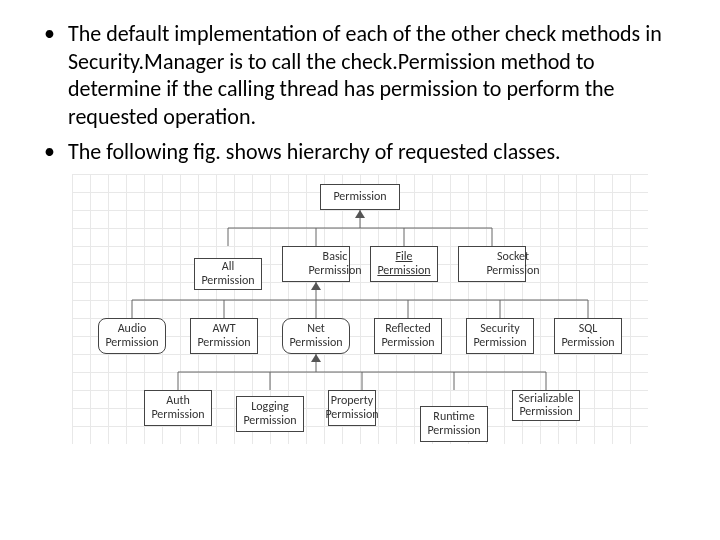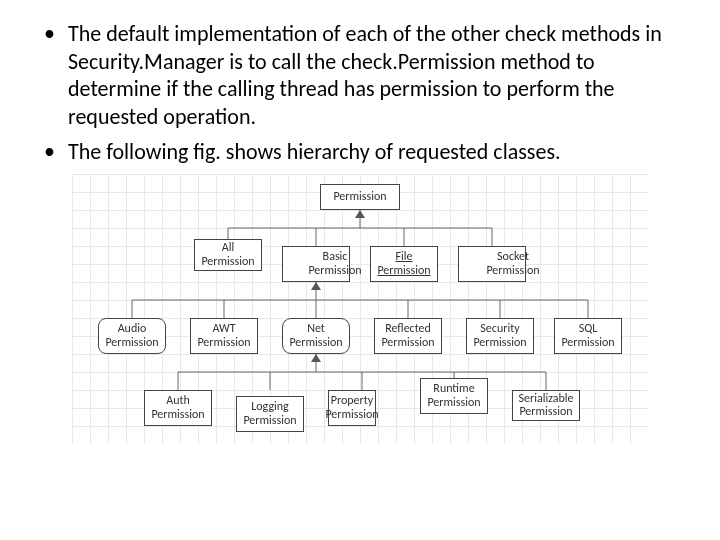--- a/index.html
+++ b/index.html
@@ -113,21 +113,21 @@
     </svg>
 
     <div class="arrow" style="left:283px; top:36px;"></div>
     <div class="arrow" style="left:239px; top:108px;"></div>
     <div class="arrow" style="left:239px; top:180px;"></div>
 
     <div class="node" style="left:248px; top:10px; width:80px; height:26px;">
       <span>Permission</span>
     </div>
 
-    <div class="node" style="left:122px; top:65px; width:68px; height:32px;">
+    <div class="node" style="left:122px; top:84px; width:68px; height:32px;">
       <span>All</span>
       <span>Permission</span>
     </div>
     <div class="node" style="left:210px; top:72px; width:68px; height:36px;padding-left:40px;">
       <span>Basic</span>
       <span>Permission</span>
     </div>
     <div class="node" style="left:298px; top:72px; width:68px; height:36px;text-decoration:underline;">
       <span>File</span>
       <span>Permission</span>
@@ -167,21 +167,21 @@
       <span>Permission</span>
     </div>
     <div class="node" style="left:164px; top:216px; width:68px; height:36px;margin-top:6px;">
       <span>Logging</span>
       <span>Permission</span>
     </div>
     <div class="node" style="left:256px; top:216px; width:48px; height:36px;">
       <span>Property</span>
       <span>Permission</span>
     </div>
-    <div class="node" style="left:348px; top:204px; width:68px; height:36px;text-align:right;">
+    <div class="node" style="left:348px; top:232px; width:68px; height:36px;text-align:right;">
       <span>Runtime</span>
       <span>Permission</span>
     </div>
     <div class="node" style="left:440px; top:216px; width:68px; height:31px;">
       <span>Serializable</span>
       <span>Permission</span>
     </div>
 
   </div>
 </div>

